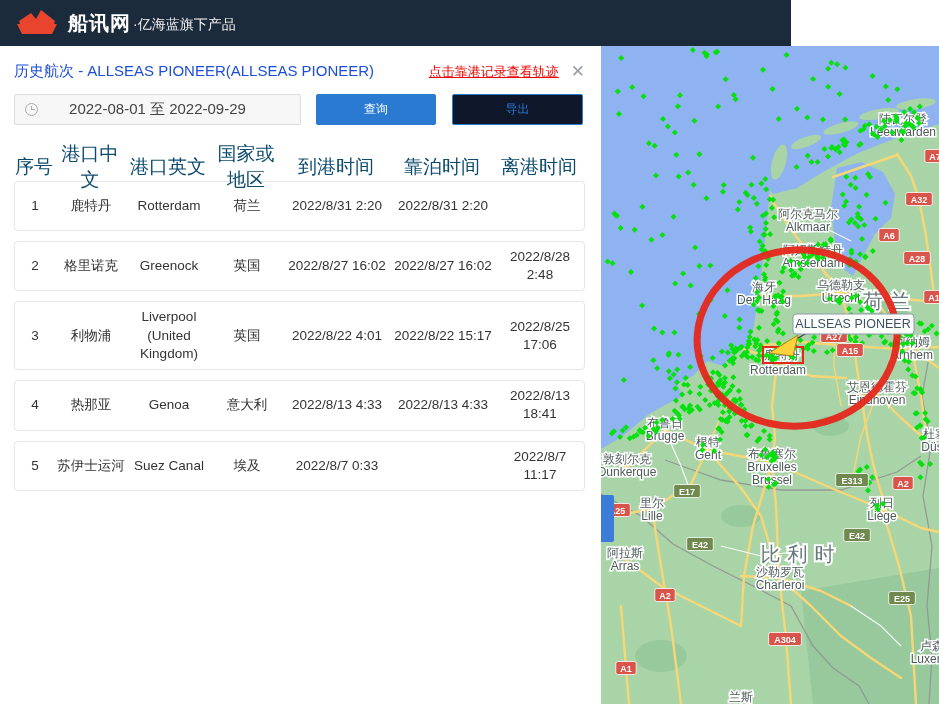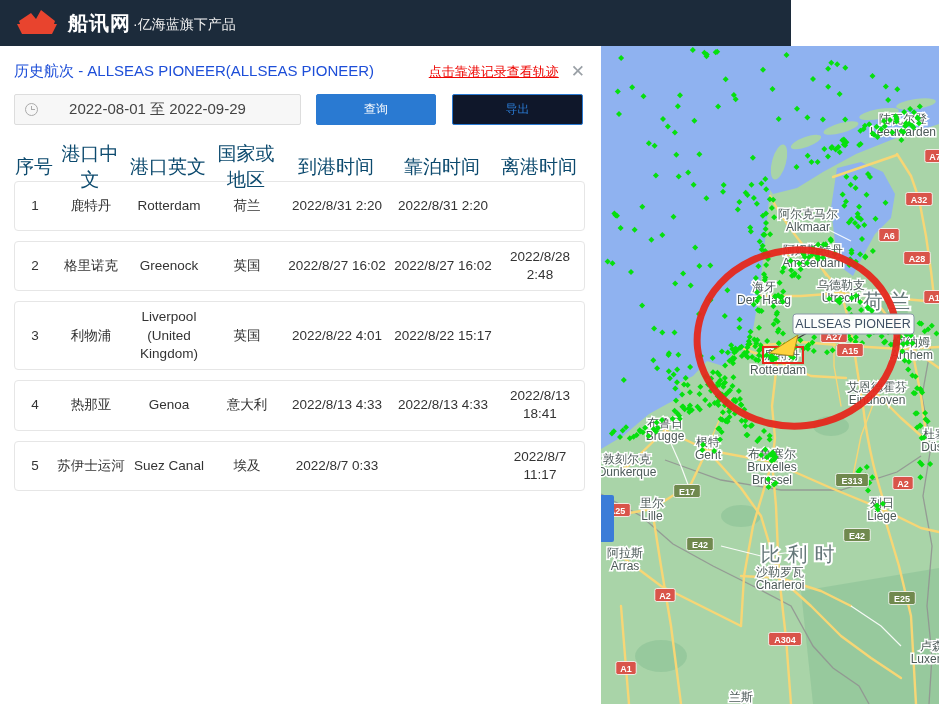--- a/index.html
+++ b/index.html
@@ -125,20 +125,21 @@
           <div class="td">2022/8/27 16:02</div>
           <div class="td">2022/8/28 2:48</div>
         </div>
         <div class="grid7 row-card">
           <div class="td">3</div>
           <div class="td">利物浦</div>
           <div class="td">Liverpool (United Kingdom)</div>
           <div class="td">英国</div>
           <div class="td">2022/8/22 4:01</div>
           <div class="td">2022/8/22 15:17</div>
+          <div class="td">2022/8/25 17:06</div>
         </div>
         <div class="grid7 row-card">
           <div class="td">4</div>
           <div class="td">热那亚</div>
           <div class="td">Genoa</div>
           <div class="td">意大利</div>
           <div class="td">2022/8/13 4:33</div>
           <div class="td">2022/8/13 4:33</div>
           <div class="td">2022/8/13 18:41</div>
         </div>

